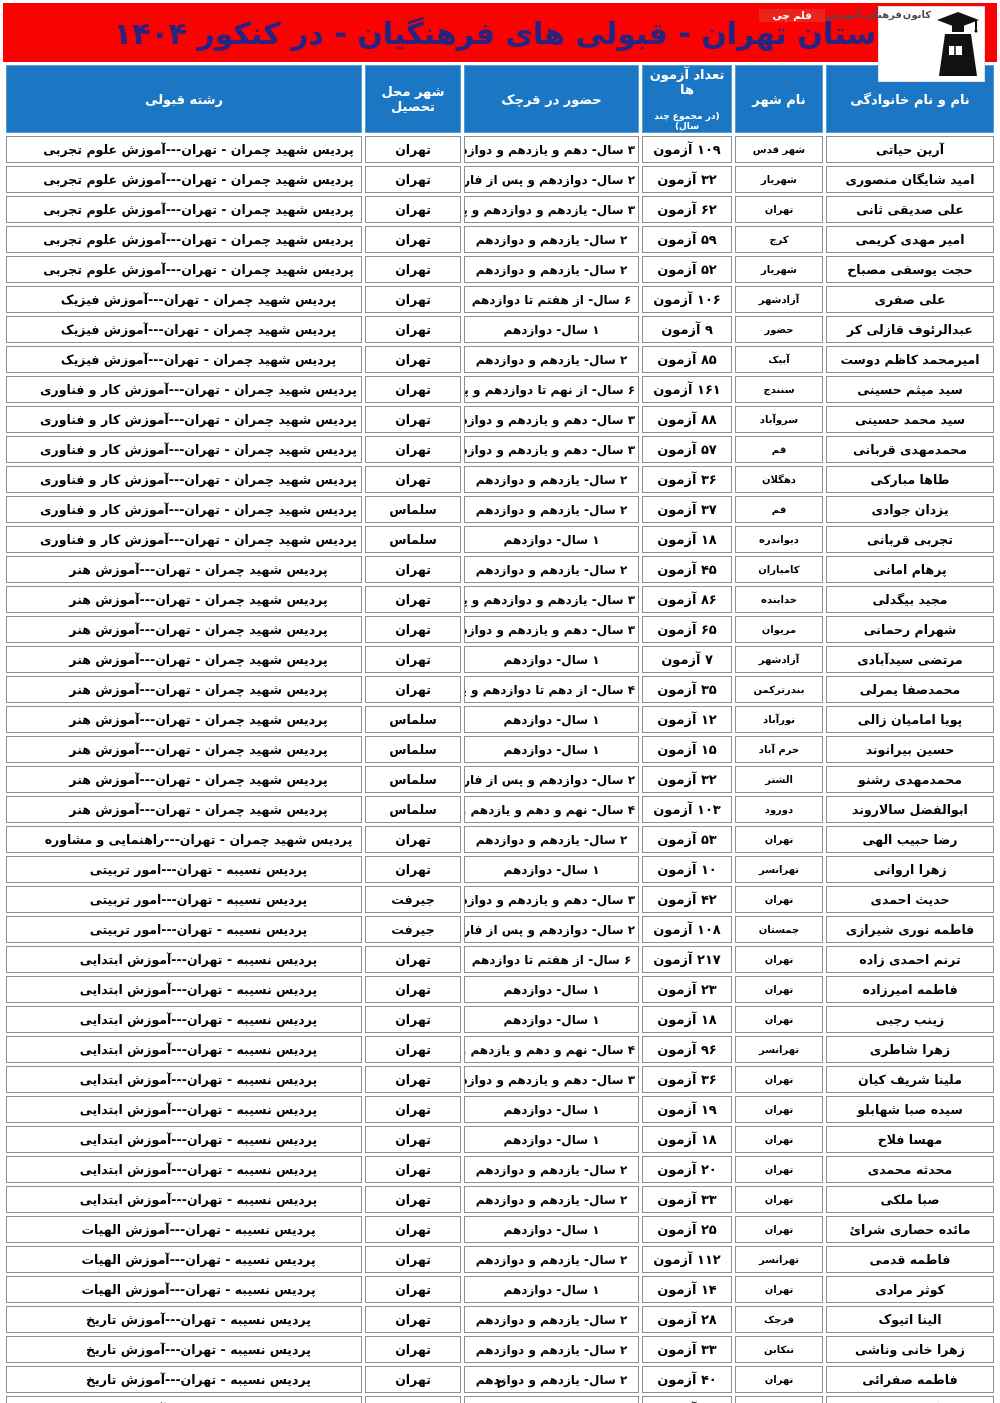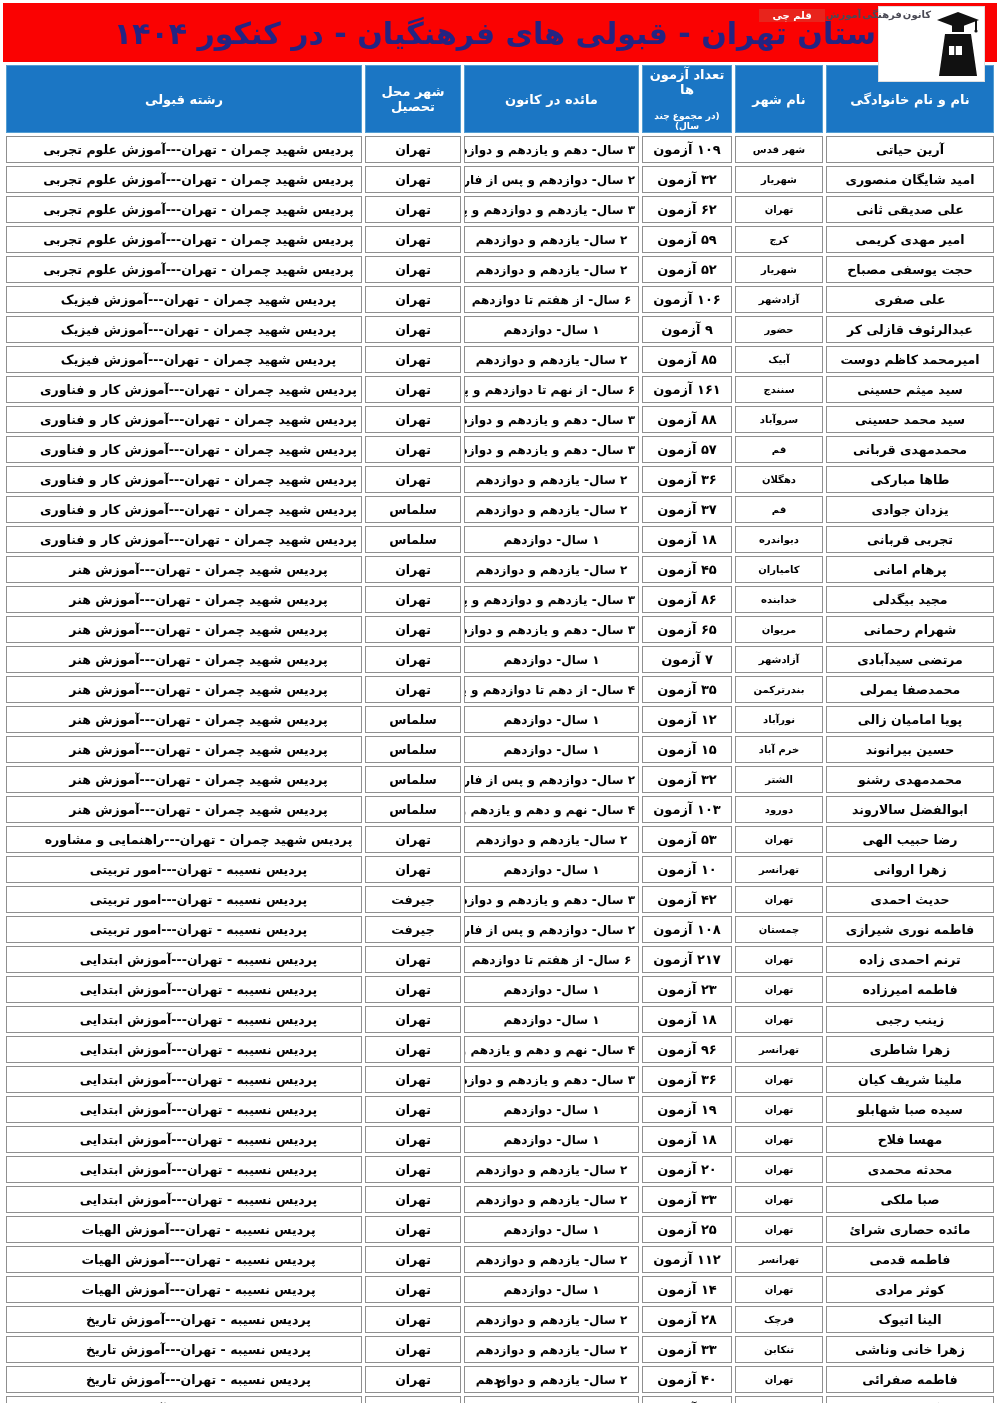--- a/index.html
+++ b/index.html
@@ -127,21 +127,21 @@
         <col style="width:356px">
       </colgroup>
       <thead>
         <tr>
           <th>نام و نام خانوادگی</th>
           <th>نام شهر</th>
           <th>
             <span>تعداد  آزمون ها</span>
             <span class="sub">(در مجموع چند سال)</span>
           </th>
-          <th>مائده در کانون</th>
+          <th>حضور در قرچک</th>
           <th>شهر محل تحصیل</th>
           <th>رشته قبولی</th>
         </tr>
       </thead>
       <tbody id="rows-body">
           <tr>
             <td class="col-name">آرین حیاتی</td>
             <td class="col-city">شهر قدس</td>
             <td class="col-tests">۱۰۹ آزمون</td>
             <td class="col-presence">۳ سال- دهم و یازدهم و دوازدهم</td>

